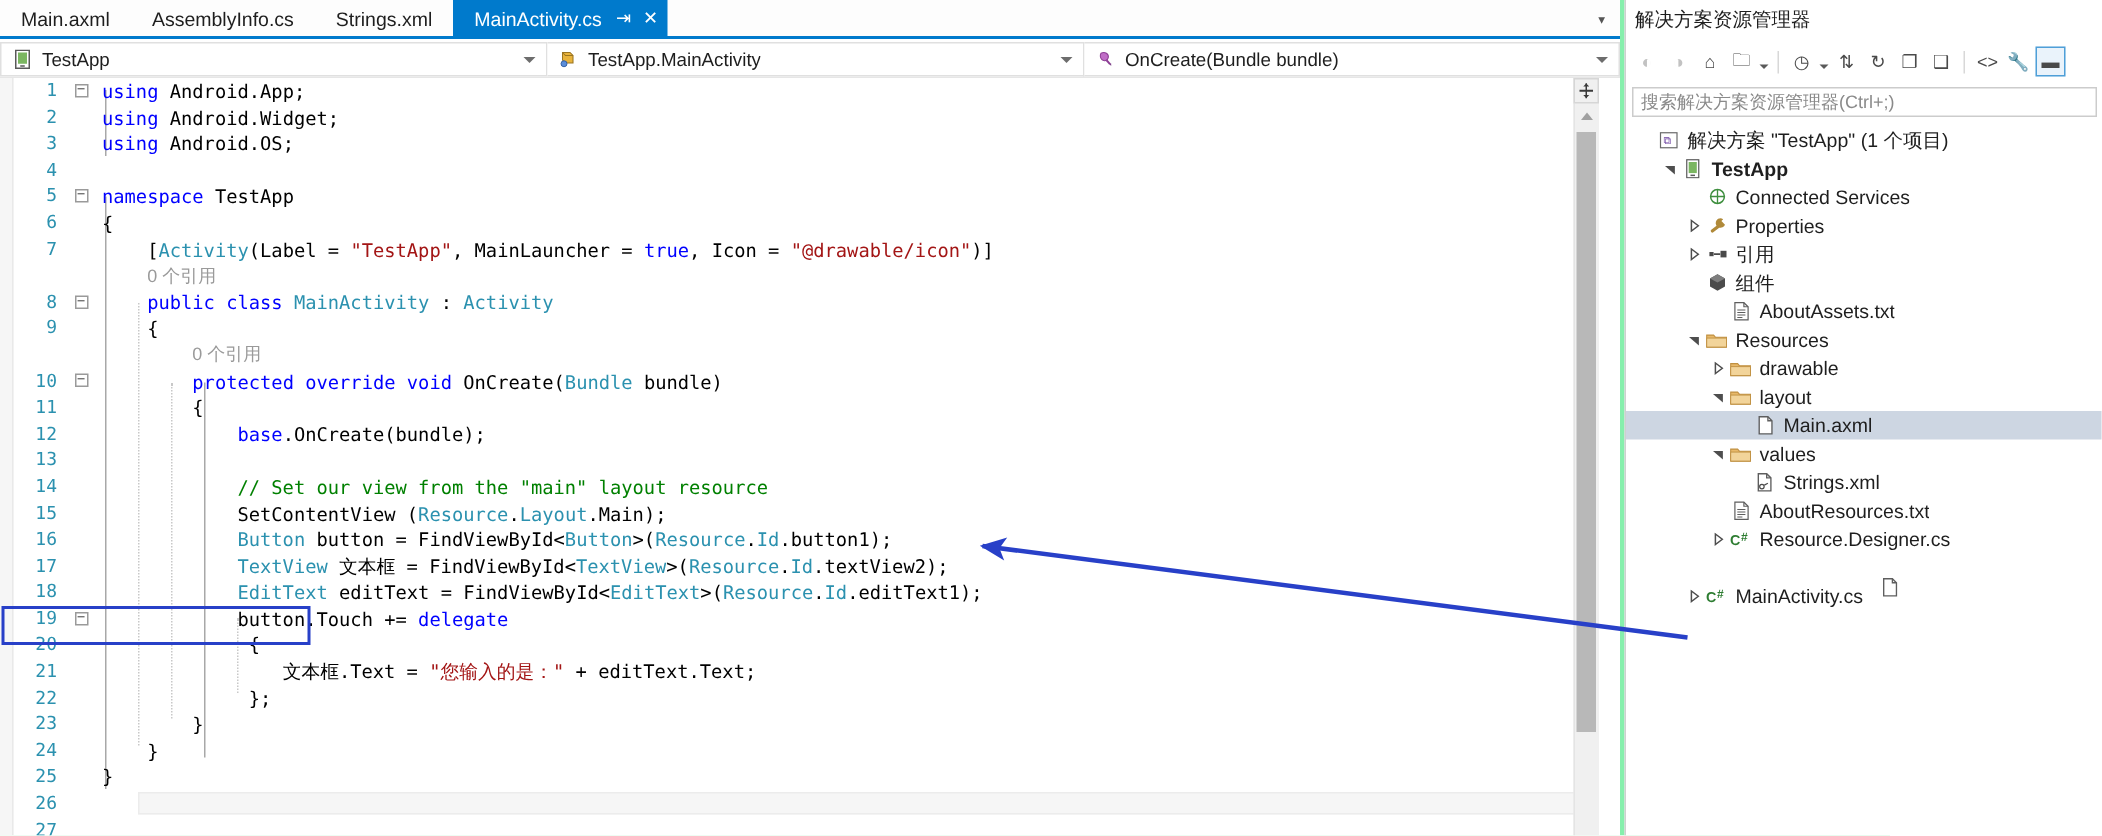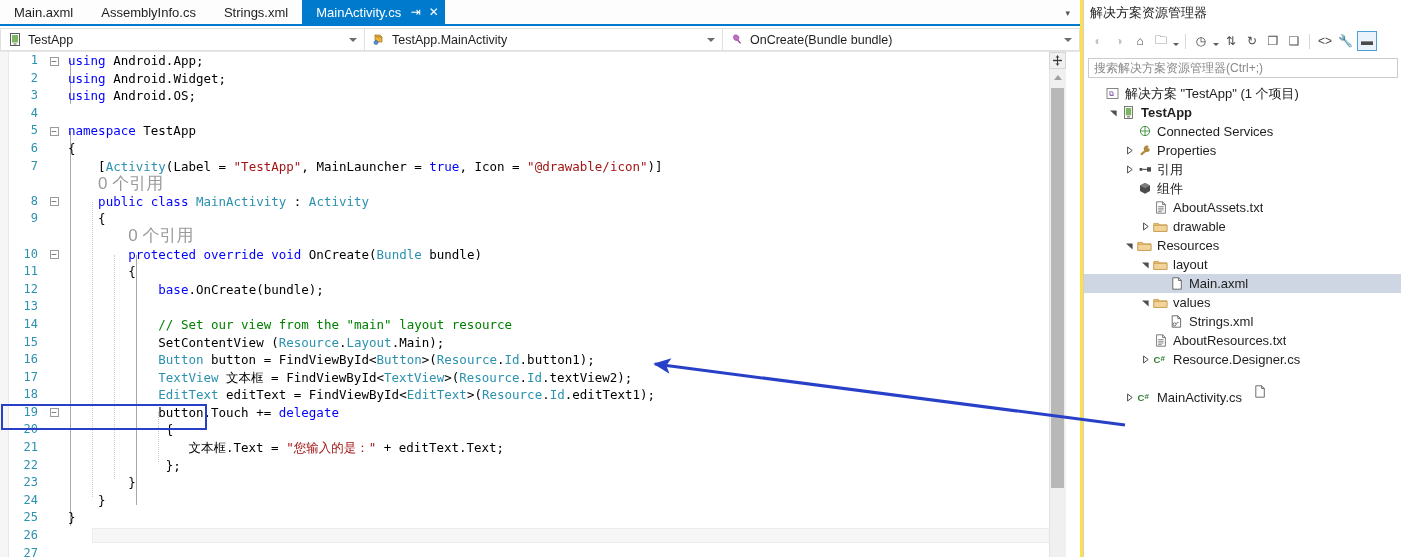--- a/index.html
+++ b/index.html
@@ -3,21 +3,21 @@
 <meta charset="utf-8">
 <style>
   * { box-sizing: border-box; }
   html, body {
     margin: 0; padding: 0;
     width: 1401px; height: 557px;
     background: #ffffff;
     font-family: "Liberation Sans", sans-serif;
     overflow: hidden;
   }
-  #app { position: relative; width: 1260px; height: 557px; background: #fde047; }
+  #app { position: relative; width: 1260px; height: 557px; background: #86efac; }
 
   
   #editor-pane {
     position: absolute; left: 0; top: 0; width: 1080px; height: 557px;
     background: #fff;
   }
 
   
   #tab-strip {
     position: absolute; left: 0; top: 0; width: 1080px; height: 26px;
@@ -113,21 +113,21 @@
     vertical-align: middle;
   }
   .ctext { flex: 1; padding-left: 6px; }
 
   
   .kw   { color: #0000ff; }
   .typ  { color: #2b91af; }
   .str  { color: #a31515; }
   .com  { color: #008000; }
   .pln  { color: #000000; }
-  .lens { color: #9a9a9a; font-size: 17px; font-family: "Liberation Sans", sans-serif; }
+  .lens { color: #9a9a9a; font-size: 12px; font-family: "Liberation Sans", sans-serif; }
 
   
   .iguide {
     position: absolute; top: 0; bottom: 0; width: 0;
     border-left: 1px dotted #c8c8c8;
   }
   .sguide {
     position: absolute; width: 0;
     border-left: 1px solid #a8a8a8;
   }
@@ -463,47 +463,47 @@
               <g stroke="#5e5e5e" stroke-width="0.7">
                 <line x1="3.2" y1="5.6" x2="8.6" y2="5.6"></line>
                 <line x1="3.2" y1="7.3" x2="8.6" y2="7.3"></line>
                 <line x1="3.2" y1="9" x2="8.6" y2="9"></line>
                 <line x1="3.2" y1="10.6" x2="6.6" y2="10.6"></line>
               </g>
             </svg>
           </span>
           <span class="tlabel">AboutAssets.txt</span>
         </div>
-        <div class="trow" id="trow-9" style="padding-left: 54px;">
-          <span class="texp">
-            <svg width="9" height="9" viewBox="0 0 9 9">
-              <path d="M2.6 1 L7.2 4.5 L2.6 8 Z" fill="none" stroke="#4e4e4e" stroke-width="1"></path>
+        <div class="trow" id="trow-8" style="padding-left: 38px;">
+          <span class="texp">
+            <svg width="9" height="9" viewBox="0 0 9 9">
+              <path d="M1 2.6 L7.6 2.6 L7.6 8.4 Z" fill="#4e4e4e"></path>
             </svg>
           </span>
           <span class="ticon">
             <svg width="15" height="12" viewBox="0 0 15 12">
               <path d="M0.8 2.4 L5.4 2.4 L6.6 3.8 L14 3.8 L14 10.4 L0.8 10.4 Z" fill="#e8b96a" stroke="#c09041" stroke-width="0.7"></path>
               <path d="M0.8 4.4 L14 4.4 L14 10.4 L0.8 10.4 Z" fill="#f2d49a" stroke="#c09041" stroke-width="0.6"></path>
             </svg>
           </span>
-          <span class="tlabel">drawable</span>
-        </div>
-        <div class="trow" id="trow-8" style="padding-left: 38px;">
-          <span class="texp">
-            <svg width="9" height="9" viewBox="0 0 9 9">
-              <path d="M1 2.6 L7.6 2.6 L7.6 8.4 Z" fill="#4e4e4e"></path>
+          <span class="tlabel">Resources</span>
+        </div>
+        <div class="trow" id="trow-9" style="padding-left: 54px;">
+          <span class="texp">
+            <svg width="9" height="9" viewBox="0 0 9 9">
+              <path d="M2.6 1 L7.2 4.5 L2.6 8 Z" fill="none" stroke="#4e4e4e" stroke-width="1"></path>
             </svg>
           </span>
           <span class="ticon">
             <svg width="15" height="12" viewBox="0 0 15 12">
               <path d="M0.8 2.4 L5.4 2.4 L6.6 3.8 L14 3.8 L14 10.4 L0.8 10.4 Z" fill="#e8b96a" stroke="#c09041" stroke-width="0.7"></path>
               <path d="M0.8 4.4 L14 4.4 L14 10.4 L0.8 10.4 Z" fill="#f2d49a" stroke="#c09041" stroke-width="0.6"></path>
             </svg>
           </span>
-          <span class="tlabel">Resources</span>
+          <span class="tlabel">drawable</span>
         </div>
         <div class="trow" id="trow-10" style="padding-left: 54px;">
           <span class="texp">
             <svg width="9" height="9" viewBox="0 0 9 9">
               <path d="M1 2.6 L7.6 2.6 L7.6 8.4 Z" fill="#4e4e4e"></path>
             </svg>
           </span>
           <span class="ticon">
             <svg width="15" height="12" viewBox="0 0 15 12">
               <path d="M0.8 2.4 L5.4 2.4 L6.6 3.8 L14 3.8 L14 10.4 L0.8 10.4 Z" fill="#e8b96a" stroke="#c09041" stroke-width="0.7"></path>

